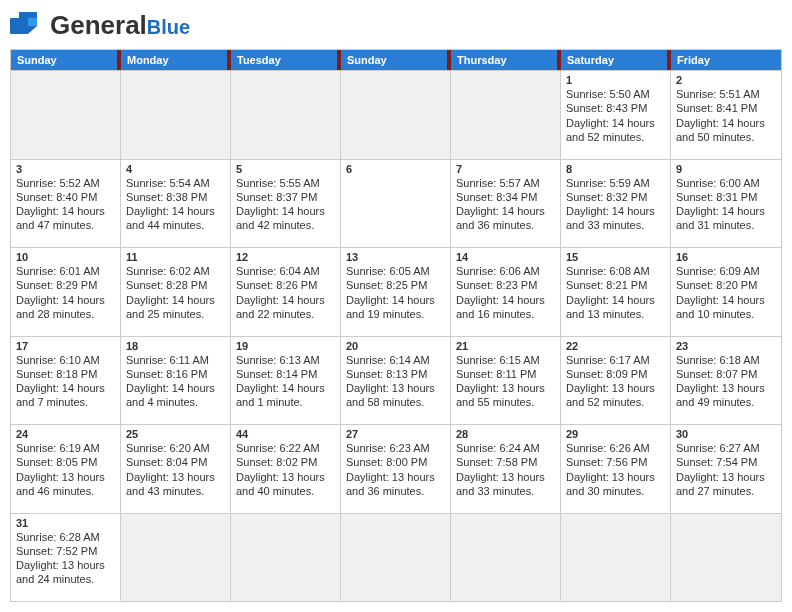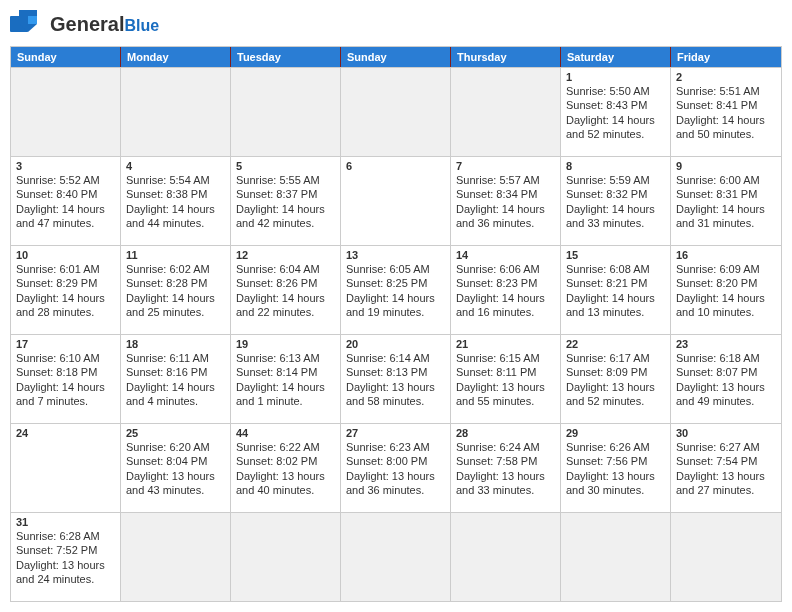--- a/index.html
+++ b/index.html
@@ -55,21 +55,21 @@
     .cal-header {
       display: grid;
       grid-template-columns: repeat(7, 1fr);
       background: #2a7dd4;
     }
     .cal-header-cell {
       color: #fff;
       font-weight: bold;
       font-size: 11px;
       padding: 4px 6px;
-      border-right: 1px solid #7f1d1d;
+      border-right: 4px solid #7f1d1d;
       text-align: left;
     }
     .cal-header-cell:last-child { border-right: none; }
     .cal-body {
       flex: 1;
       display: flex;
       flex-direction: column;
     }
     .cal-row {
       display: grid;
@@ -102,21 +102,21 @@
 <div class="page">
   <div class="header">
     <div class="logo">
       <svg class="logo-icon" viewBox="0 0 36 28">
         <rect x="0" y="6" width="18" height="16" fill="#1a6dc0" rx="1"></rect>
         <polygon points="9,0 27,0 27,14 18,22 9,14" fill="#1a6dc0"></polygon>
         <polygon points="18,6 27,6 27,14 18,14" fill="#3399ee"></polygon>
         <polygon points="9,6 18,6 18,14 9,14" fill="#1a6dc0"></polygon>
       </svg>
       <div>
-        <span style="font-size:20px;font-weight:bold;color:#333;">General</span><span style="font-size:16px;font-weight:bold;color:#1a6dc0;">Blue</span>
+        <span style="font-size:26px;font-weight:bold;color:#333;">General</span><span style="font-size:20px;font-weight:bold;color:#1a6dc0;">Blue</span>
       </div>
     </div>
     <div class="title-block">
       <div class="month-title"></div>
       <div class="location"></div>
     </div>
   </div>
 
   <div class="calendar">
     <div class="cal-header">
@@ -229,20 +229,21 @@
             <div class="sun">Sunrise: 6:17 AM<br>Sunset: 8:09 PM<br>Daylight: 13 hours and 52 minutes.</div>
           </div>
           <div class="cal-cell">
             <span class="day-num">23</span>
             <div class="sun">Sunrise: 6:18 AM<br>Sunset: 8:07 PM<br>Daylight: 13 hours and 49 minutes.</div>
           </div>
         </div>
         <div class="cal-row">
           <div class="cal-cell">
             <span class="day-num">24</span>
+            <div class="sun">Sunrise: 6:19 AM<br>Sunset: 8:05 PM<br>Daylight: 13 hours and 46 minutes.</div>
           </div>
           <div class="cal-cell">
             <span class="day-num">25</span>
             <div class="sun">Sunrise: 6:20 AM<br>Sunset: 8:04 PM<br>Daylight: 13 hours and 43 minutes.</div>
           </div>
           <div class="cal-cell">
             <span class="day-num">44</span>
             <div class="sun">Sunrise: 6:22 AM<br>Sunset: 8:02 PM<br>Daylight: 13 hours and 40 minutes.</div>
           </div>
           <div class="cal-cell">

